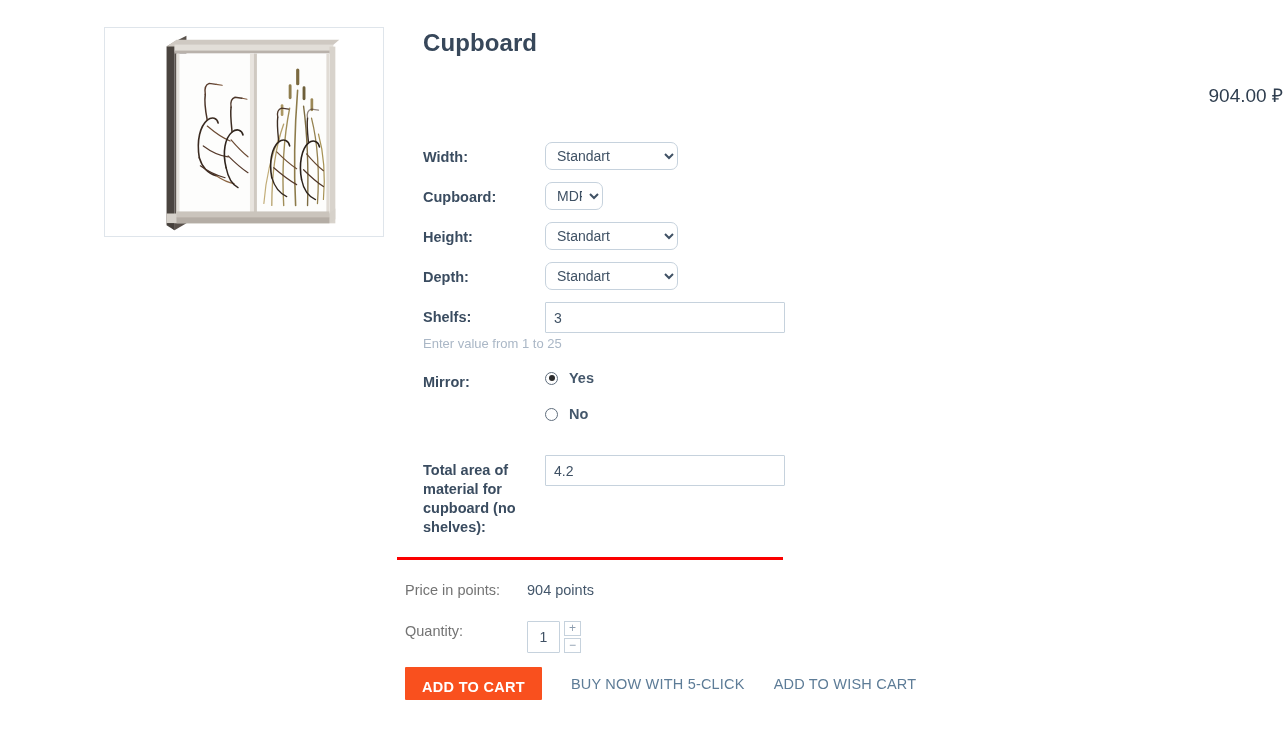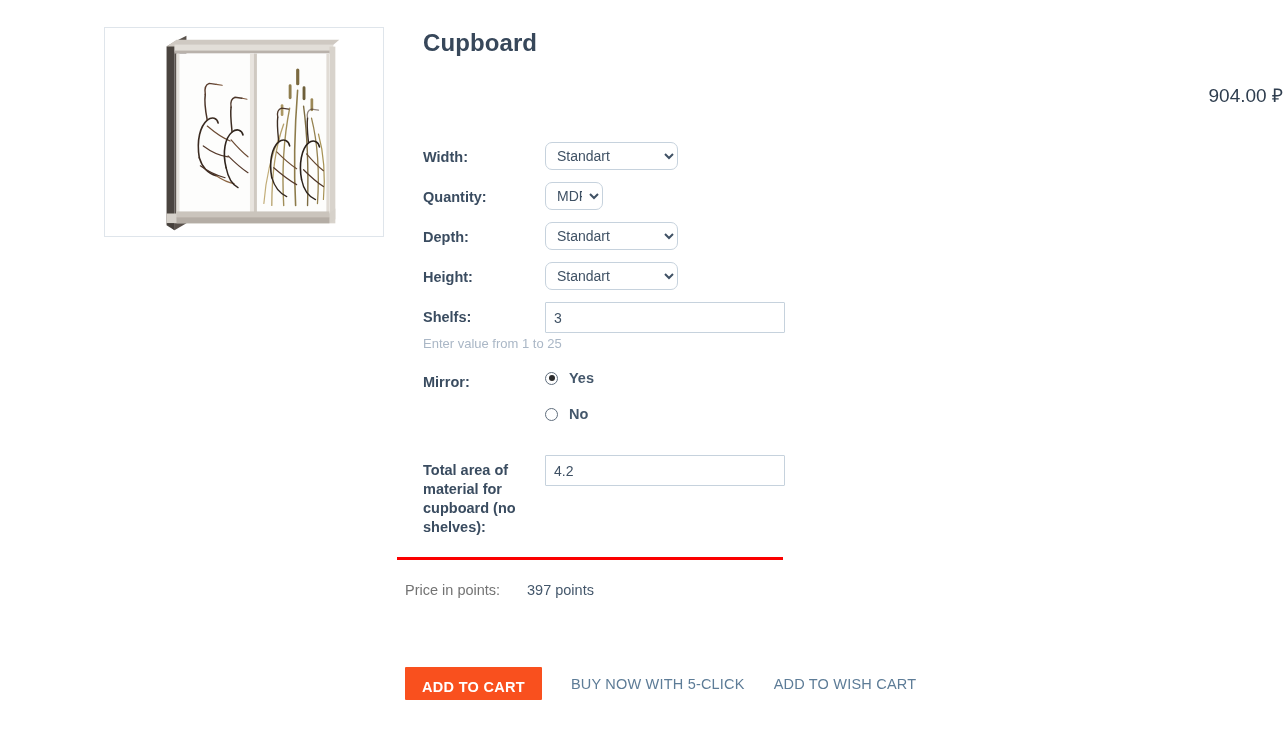--- a/index.html
+++ b/index.html
@@ -370,39 +370,39 @@
         <tr>
           <td class="opt-label">Width:</td>
           <td class="opt-field">
             <select class="opt-select w-wide">
               <option>Standart</option>
             </select>
           </td>
         </tr>
 
         <tr>
-          <td class="opt-label">Quantity:</td>
+          <td class="opt-label">Cupboard:</td>
           <td class="opt-field">
             <select class="opt-select w-narrow">
               <option>MDF</option>
             </select>
           </td>
         </tr>
 
         <tr>
-          <td class="opt-label">Depth:</td>
+          <td class="opt-label">Height:</td>
           <td class="opt-field">
             <select class="opt-select w-wide">
               <option>Standart</option>
             </select>
           </td>
         </tr>
 
         <tr>
-          <td class="opt-label">Height:</td>
+          <td class="opt-label">Depth:</td>
           <td class="opt-field">
             <select class="opt-select w-wide">
               <option>Standart</option>
             </select>
           </td>
         </tr>
 
         <tr>
           <td class="opt-label">Shelfs:</td>
           <td style="padding-bottom:2px !important;">
@@ -437,21 +437,33 @@
     </table>
   </div>
 
   <div class="divider"></div>
 
   <div class="points-block">
     <table class="pq-table">
       <tbody>
         <tr>
           <td class="pq-label">Price in points:</td>
-          <td class="pq-value">397 points</td>
+          <td class="pq-value">904 points</td>
+        </tr>
+        <tr class="qty-row">
+          <td class="pq-label">Quantity:</td>
+          <td>
+            <div class="qty-wrap">
+              <input class="qty-input" type="text" value="1" style="">
+              <div class="qty-steppers">
+                <button class="qty-btn plus">+</button>
+                <button class="qty-btn minus">−</button>
+              </div>
+            </div>
+          </td>
         </tr>
       </tbody>
     </table>
   </div>
 
   <div class="actions">
     <div class="actions-row1">
       <button class="btn-cart">ADD TO CART</button>
       <span class="link-action link-buynow">BUY NOW WITH 5-CLICK</span>
       <span class="link-action link-wish">ADD TO WISH CART</span>

